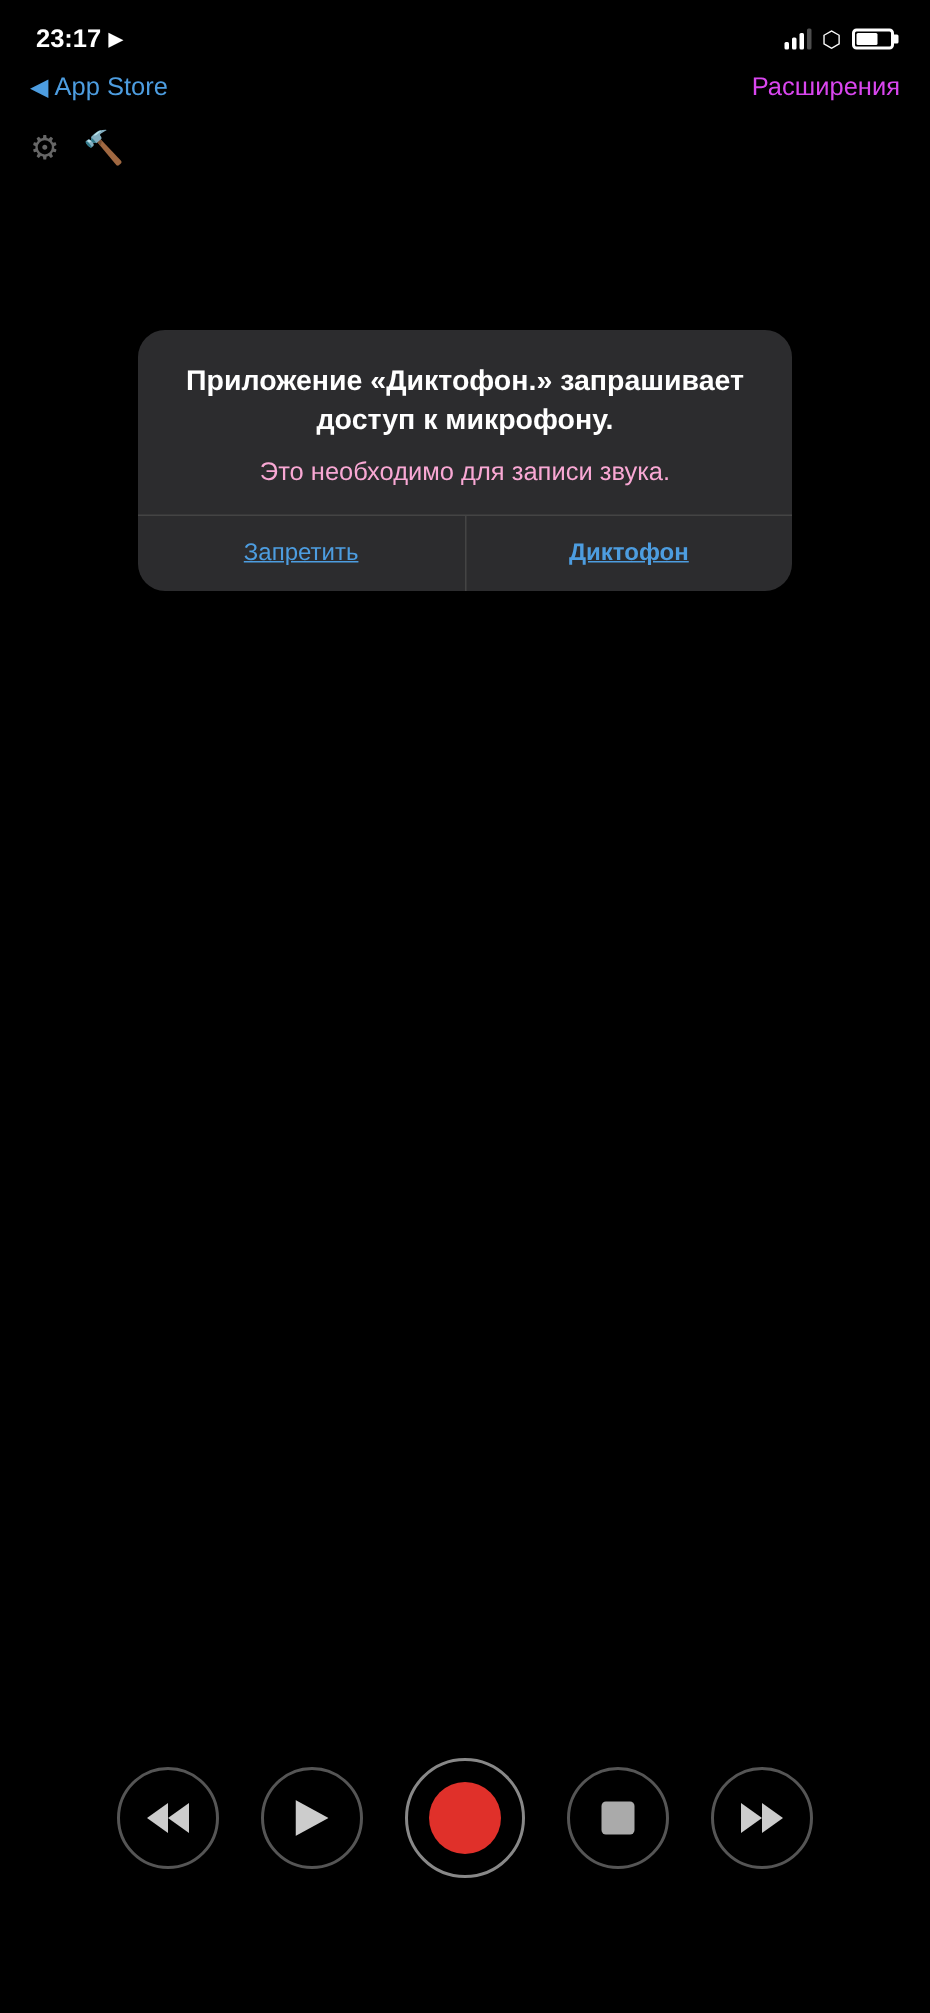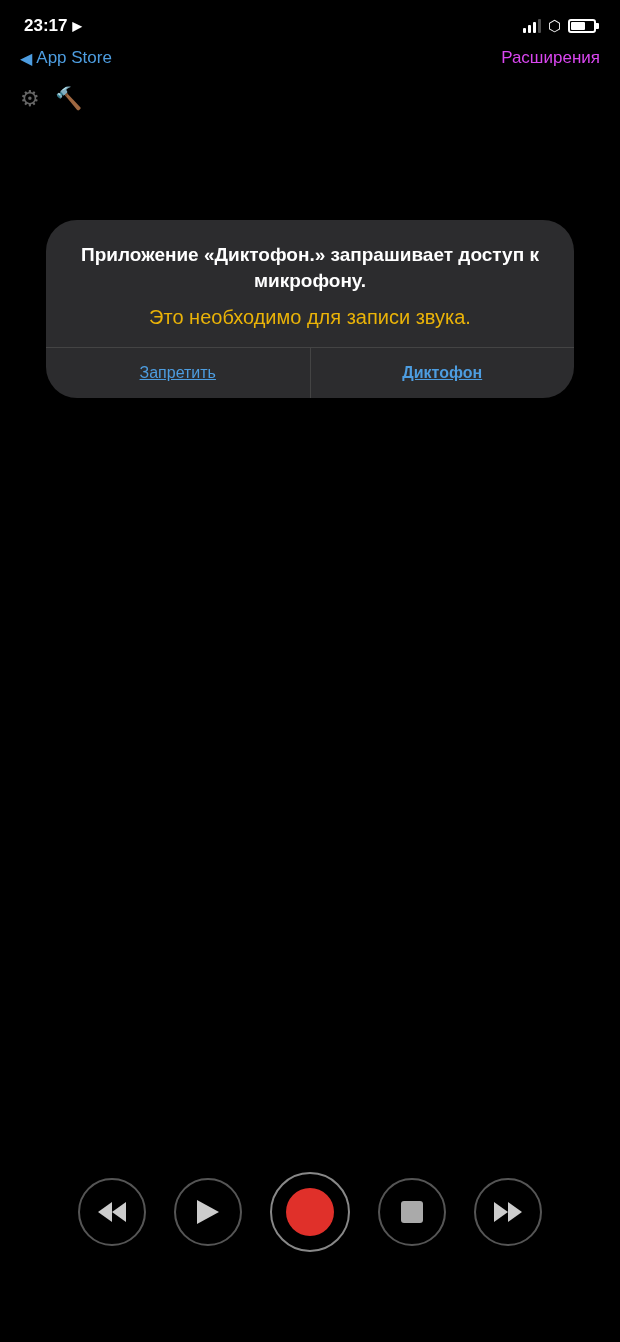--- a/index.html
+++ b/index.html
@@ -119,43 +119,43 @@
       color: #888;
       font-size: 22px;
     }
 
     
     .alert-container {
       position: absolute;
       top: 220px;
       left: 50%;
       transform: translateX(-50%);
-      width: 528px;
+      width: 436px;
       background: #2c2c2e;
-      border-radius: 31px;
+      border-radius: 18px;
       overflow: hidden;
       z-index: 10;
     }
 
     .alert-body {
       padding: 22px 24px 16px 24px;
       text-align: center;
     }
 
     .alert-title {
       color: #fff;
       font-size: 19px;
       font-weight: 600;
       line-height: 1.35;
       margin-bottom: 10px;
     }
 
     .alert-message {
-      color: #eab308;
-      font-size: 20px;
+      color: #f9a8d4;
+      font-size: 17px;
       line-height: 1.4;
     }
 
     .alert-divider-h {
       height: 1px;
       background: #444;
       margin: 0;
     }
 
     .alert-buttons {

